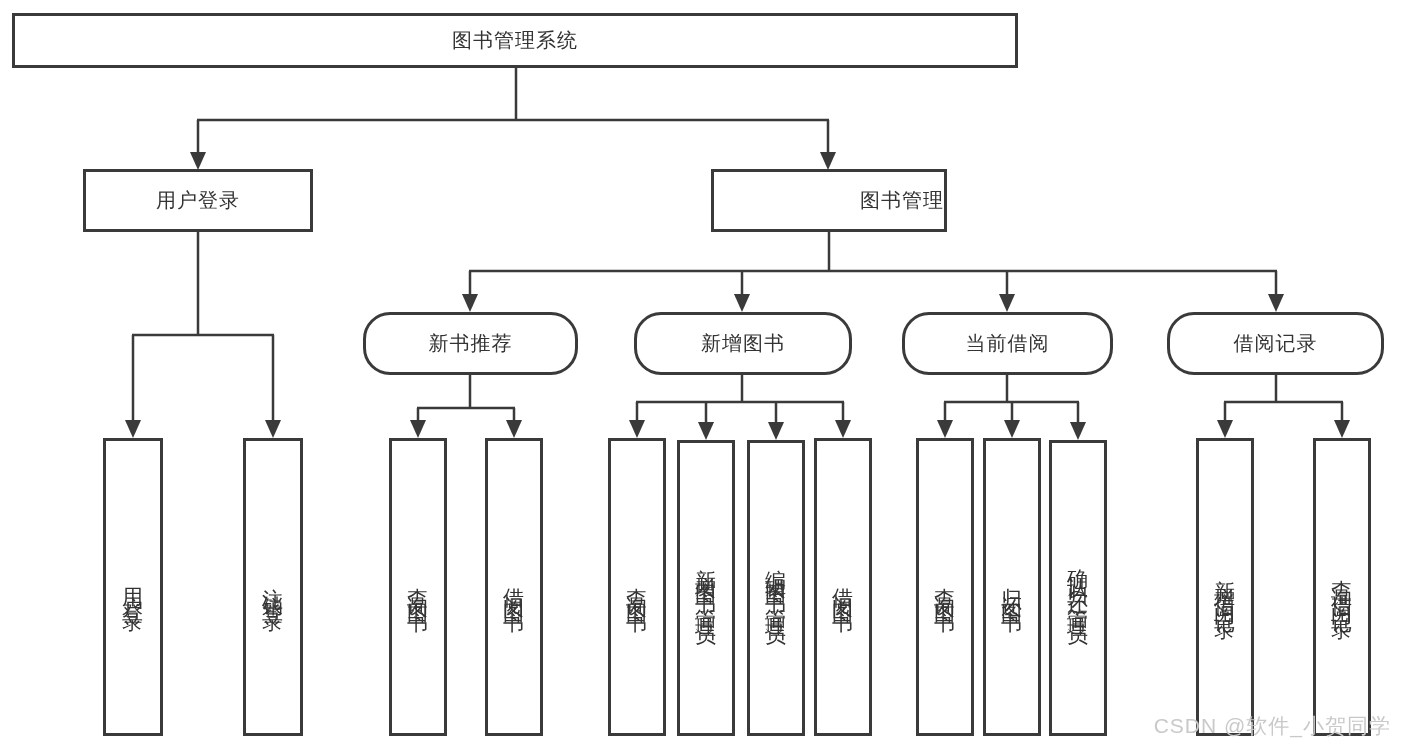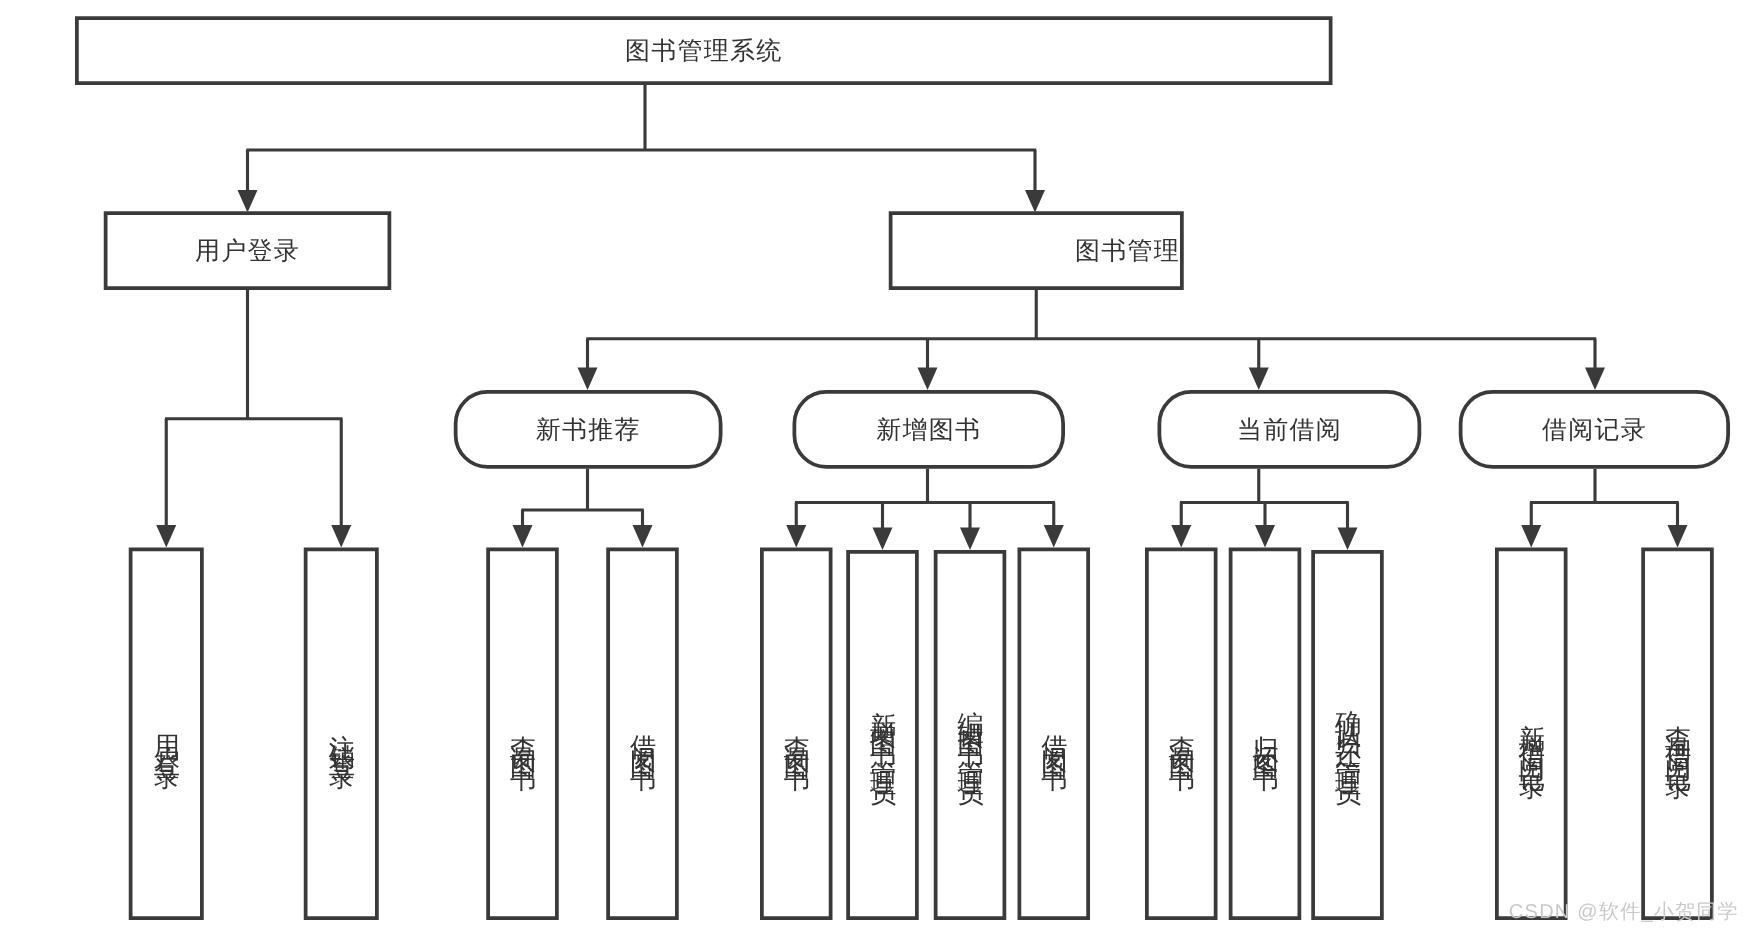--- a/index.html
+++ b/index.html
@@ -14,50 +14,50 @@
     border:3px solid #3a3a3a;background:#ffffff;
     display:flex;align-items:center;justify-content:center;
     color:#333333;
   }
   .node .lbl{font-size:20px;letter-spacing:1px;white-space:nowrap;}
   .leaf .lbl{
     writing-mode:vertical-rl;text-orientation:mixed;
     font-size:21px;letter-spacing:8px;line-height:1;white-space:nowrap;
   }
   
-  .n-root{left:12px;top:13px;width:1006px;height:55px;margin-left:48px;}
+  .n-root{left:12px;top:13px;width:1006px;height:55px;}
   
   .n2{top:169px;height:63px;}
   .n2-login{left:83px;width:230px;}
   .n2-mgmt{left:711px;width:236px;justify-content:flex-end;}
   
   .n3{top:312px;height:63px;border-radius:27px;}
   .n3-rec{left:363px;width:215px;}
   .n3-borrow{left:634px;width:218px;}
-  .n3-current{left:902px;width:211px;margin-left:24px;}
+  .n3-current{left:902px;width:211px;}
   .n3-records{left:1167px;width:217px;}
   
   .leaf{top:438px;height:298px;width:58px;}
   .l-a1{left:103px;width:60px;}
   .l-a2{left:243px;width:60px;}
   .l-b1{left:389px;}
   .l-b2{left:485px;}
   .l-c1{left:608px;}
   .l-c2{left:677px;top:440px;height:296px;}
   .l-c3{left:747px;top:440px;height:296px;}
   .l-c4{left:814px;}
   .l-d1{left:916px;}
   .l-d2{left:983px;}
   .l-d3{left:1049px;top:440px;height:296px;}
   .l-e1{left:1196px;}
   .l-e2{left:1313px;}
   
   .watermark{
     position:absolute;right:14px;bottom:7px;
-    font-size:16px;letter-spacing:1px;color:#c9c9c9;
+    font-size:21px;letter-spacing:1px;color:#c9c9c9;
     white-space:nowrap;
   }
 </style>
 </head>
 <body>
 
 <svg id="connector-layer" viewBox="0 0 1405 747" xmlns="http://www.w3.org/2000/svg">
   <g stroke="#3a3a3a" stroke-width="2.5" fill="none">
     <path d="M516 68 V121
              M197 120 H829

